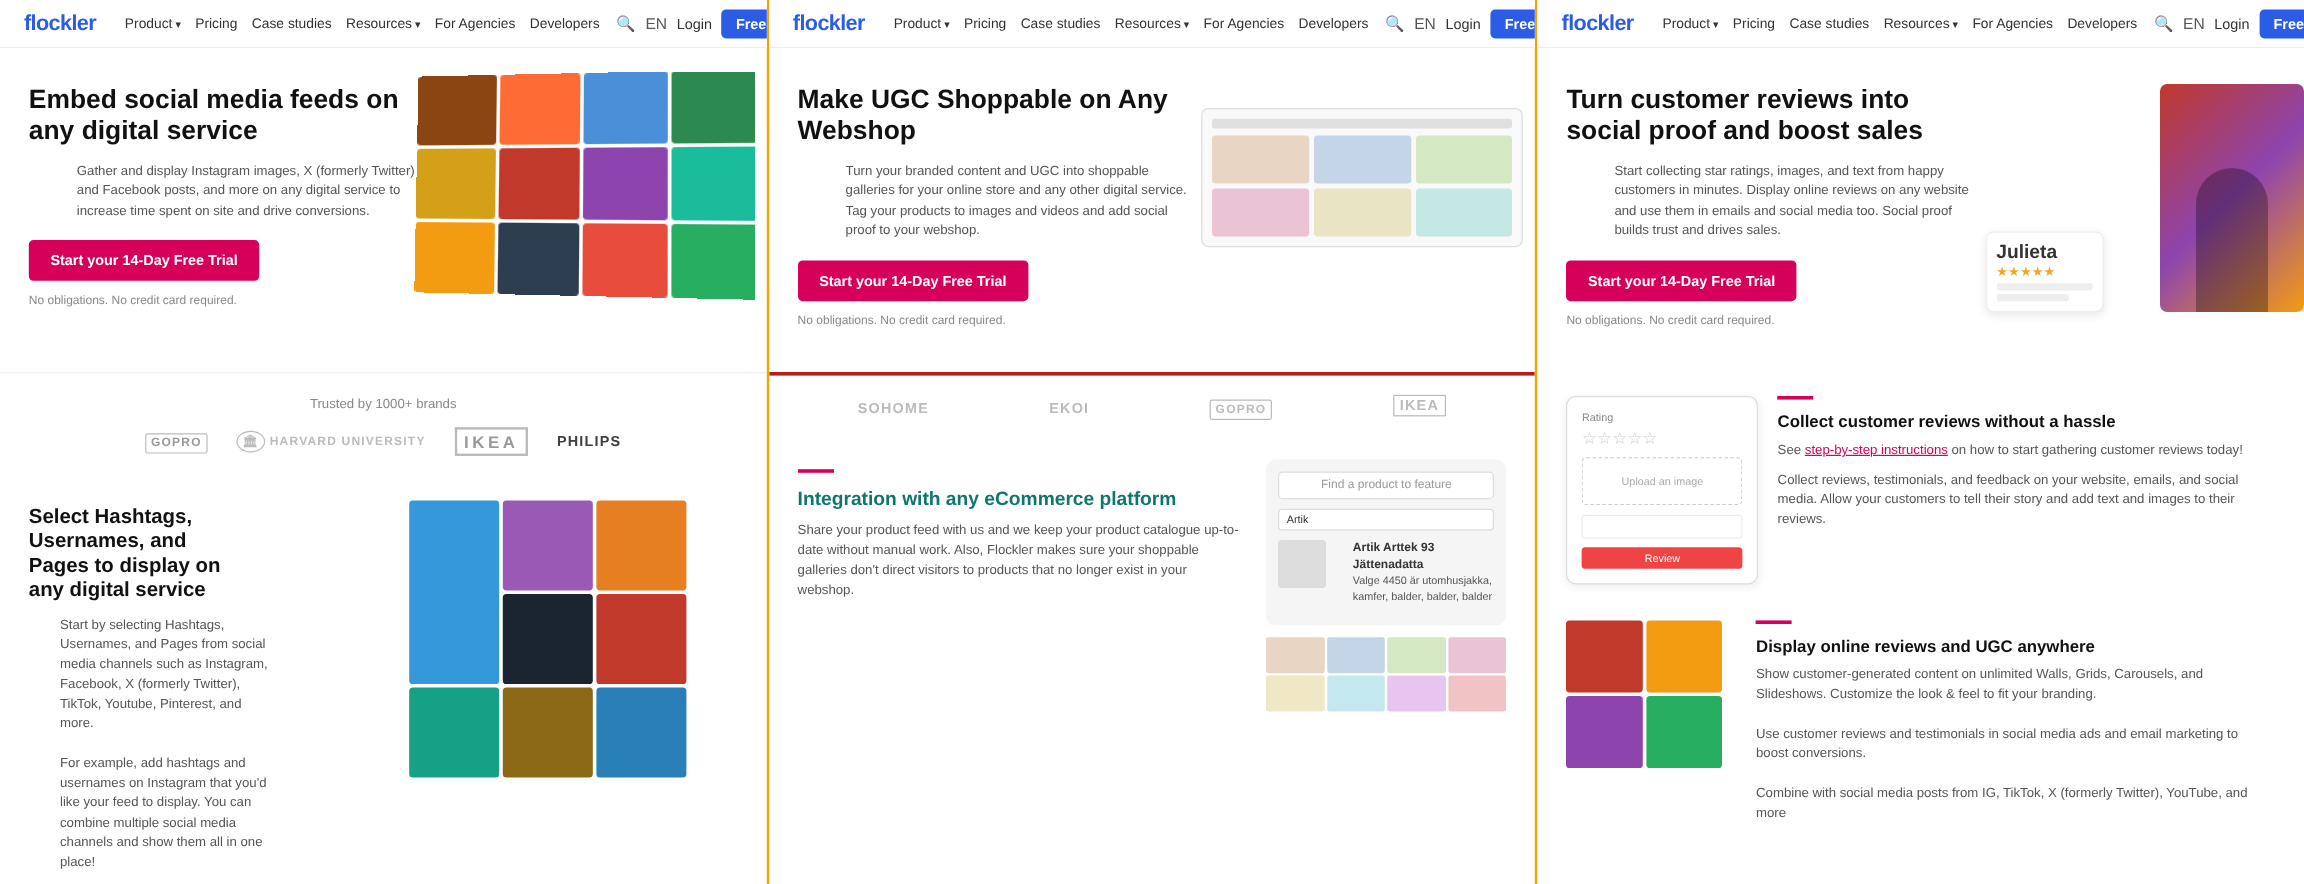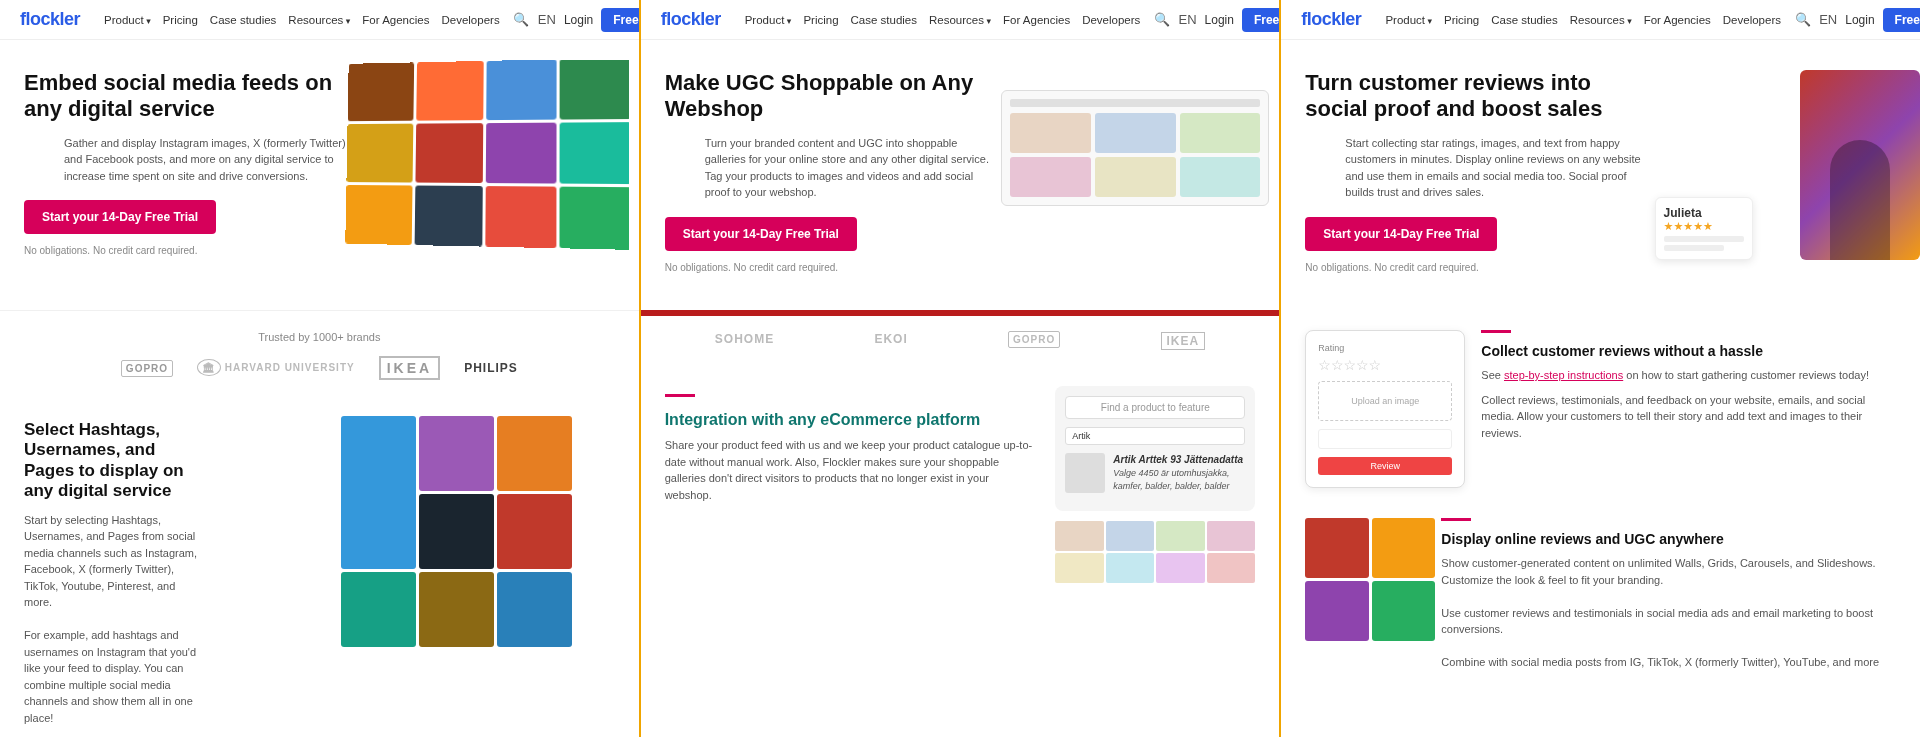--- a/index.html
+++ b/index.html
@@ -164,21 +164,21 @@
     }
     .review-card-mock {
       background: #fff;
       border: 1px solid #eee;
       border-radius: 6px;
       padding: 8px;
       font-size: 9px;
       box-shadow: 0 2px 8px rgba(0,0,0,0.1);
     }
     .stars { color: #f5a623; font-size: 11px; }
-    .review-name { font-weight: 700; font-size: 12px; color: #333; }
+    .review-name { font-weight: 700; font-size: 16px; color: #333; }
 
     
     .trusted-section {
       padding: 20px 40px;
       text-align: center;
       border-top: 1px solid #f0f0f0;
     }
     .trusted-label {
       font-size: 11px;
       color: #888;
@@ -214,20 +214,21 @@
       max-width: 55%;
       line-height: 1.2;
       margin-bottom: 10px;
     }
     .bottom-desc {
       font-size: 11px;
       color: #555;
       max-width: 55%;
       line-height: 1.5;
       margin-bottom: 14px;
+      margin-left: 26px;
     }
     .bottom-image {
       position: absolute;
       top: 20px;
       right: 10px;
       width: 45%;
     }
 
     
     .p2-bottom {
@@ -301,24 +302,23 @@
       border: 1px solid #ddd;
       border-radius: 4px;
       padding: 5px 8px;
       font-size: 10px;
       color: #999;
       margin-bottom: 8px;
       text-align: center;
     }
     .catalog-item {
       display: flex;
-      gap: 8px;
+      gap: 22px;
       margin-bottom: 8px;
       align-items: flex-start;
-      font-style: italic;
     }
     .catalog-thumb {
       width: 40px;
       height: 40px;
       background: #ddd;
       border-radius: 3px;
       flex-shrink: 0;
     }
     .catalog-info { font-size: 9px; color: #555; line-height: 1.4; }
     .catalog-info strong { font-size: 10px; color: #333; }
@@ -360,21 +360,21 @@
       padding: 4px 8px;
       font-size: 9px;
       width: 100%;
       cursor: pointer;
     }
 
     
     .p3-display {
       padding: 10px 36px 20px 24px;
       display: flex;
-      gap: 6px;
+      gap: 28px;
       align-items: flex-start;
     }
 
     
     .c1  { background: #8B4513; }
     .c2  { background: #FF6B35; }
     .c3  { background: #4a90d9; }
     .c4  { background: #2d8a4e; }
     .c5  { background: #d4a017; }
     .c6  { background: #c0392b; }
@@ -389,23 +389,23 @@
     .c15 { background: #e67e22; }
     .c16 { background: #1a252f; }
     .c17 { background: #c0392b; }
     .c18 { background: #16a085; }
     .c19 { background: #8B6914; }
     .c20 { background: #2980b9; }
 
     .panel-2-brands {
       display: flex;
       justify-content: space-around;
-      align-items: flex-start;
+      align-items: flex-end;
       padding: 16px 24px;
-      border-top: 6px solid #b91c1c;
+      border-top: 3px solid #b91c1c;
     }
     .p2-brand { font-size: 12px; font-weight: 700; color: #bbb; letter-spacing: 1px; text-transform: uppercase; }
 
     
     .red-line { width: 30px; height: 3px; background: #d6005a; margin: 8px 0 14px 0; }
 
     
     .photo-wall-p3 {
       display: grid;
       grid-template-columns: repeat(2, 1fr);

